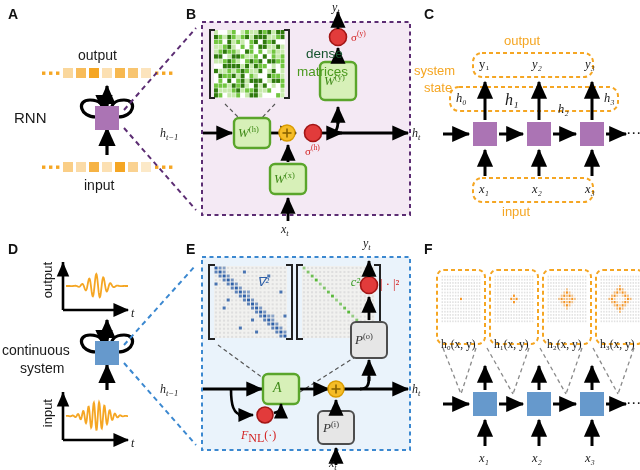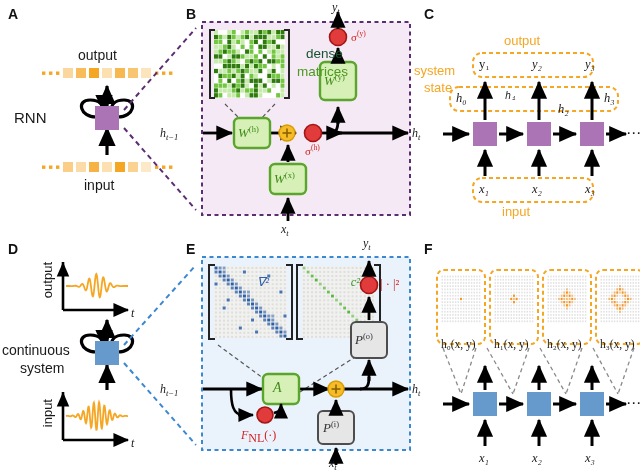--- a/index.html
+++ b/index.html
@@ -2205,21 +2205,21 @@
 <div class="lbl" style="left:332px;top:0px;font-size:12px;font-style:italic;font-family:'Liberation Serif',serif;"><span>y</span><sub style="font-size:8.5px">t</sub></div>
 
 <div class="lbl" style="left:504px;top:33px;font-size:13px;color:#f5a623;">output</div>
 <div class="lbl" style="left:502px;top:204px;font-size:13px;color:#f5a623;">input</div>
 <div class="lbl" style="left:414px;top:63px;font-size:13px;color:#f5a623;">system</div>
 <div class="lbl" style="left:424px;top:80px;font-size:13px;color:#f5a623;">state</div>
 <div class="lbl" style="left:479px;top:57px;font-size:12.5px;font-family:'Liberation Serif',serif;">y₁</div>
 <div class="lbl" style="left:532px;top:57px;font-size:12.5px;font-style:italic;font-family:'Liberation Serif',serif;">y₂</div>
 <div class="lbl" style="left:585px;top:57px;font-size:12.5px;font-style:italic;font-family:'Liberation Serif',serif;">y₃</div>
 <div class="lbl" style="left:456px;top:91px;font-size:12.5px;font-style:italic;font-family:'Liberation Serif',serif;">h₀</div>
-<div class="lbl" style="left:505px;top:91px;font-size:10px;font-style:italic;font-family:Liberation Mono, monospace;">h₁</div>
+<div class="lbl" style="left:505px;top:91px;font-size:16px;font-style:italic;font-family:Liberation Serif, serif;">h₁</div>
 <div class="lbl" style="left:558px;top:102px;font-size:12.5px;font-style:italic;font-family:'Liberation Serif',serif;">h₂</div>
 <div class="lbl" style="left:604px;top:91px;font-size:12.5px;font-style:italic;font-family:'Liberation Serif',serif;">h₃</div>
 <div class="lbl" style="left:479px;top:182px;font-size:12.5px;font-style:italic;font-family:'Liberation Serif',serif;">x₁</div>
 <div class="lbl" style="left:532px;top:182px;font-size:12.5px;font-style:italic;font-family:'Liberation Serif',serif;">x₂</div>
 <div class="lbl" style="left:585px;top:182px;font-size:12.5px;font-style:italic;font-family:'Liberation Serif',serif;">x₃</div>
 <div class="lbl" style="left:626px;top:124px;font-size:15px;letter-spacing:1px;">⋯</div>
 
 <div class="lbl" style="left:40px;top:262px;font-size:13px;writing-mode:vertical-rl;transform:rotate(180deg);">output</div>
 <div class="lbl" style="left:40px;top:399px;font-size:13px;writing-mode:vertical-rl;transform:rotate(180deg);">input</div>
 <div class="lbl" style="left:131px;top:306px;font-size:12px;font-style:italic;font-family:'Liberation Serif',serif;">t</div>

